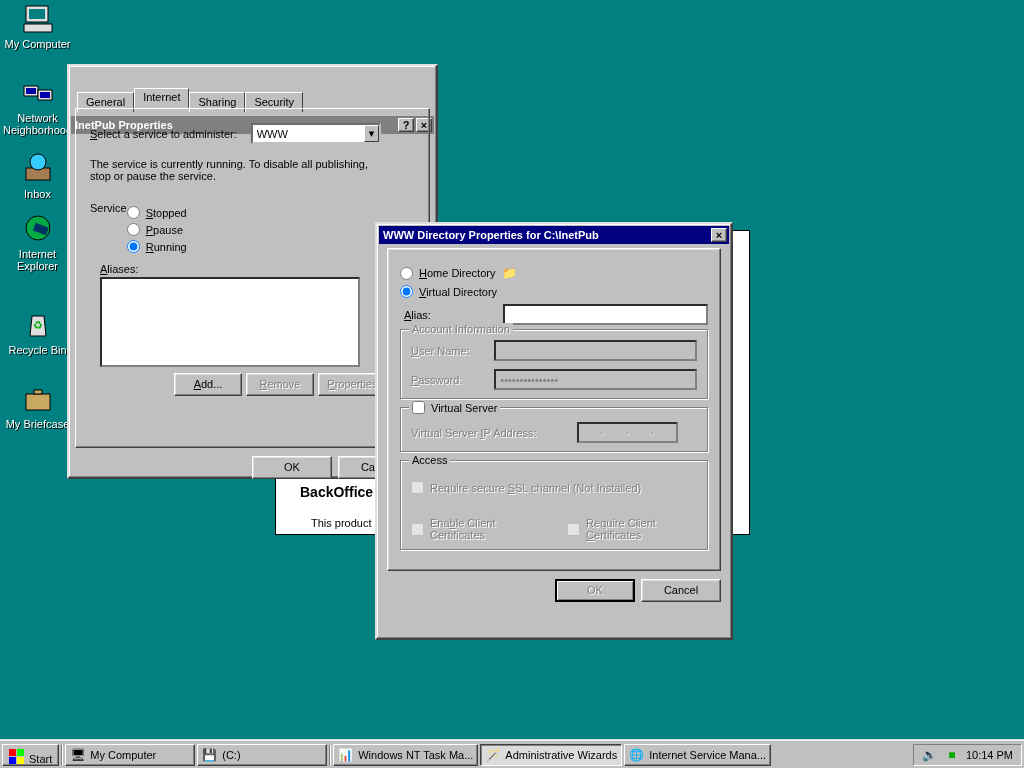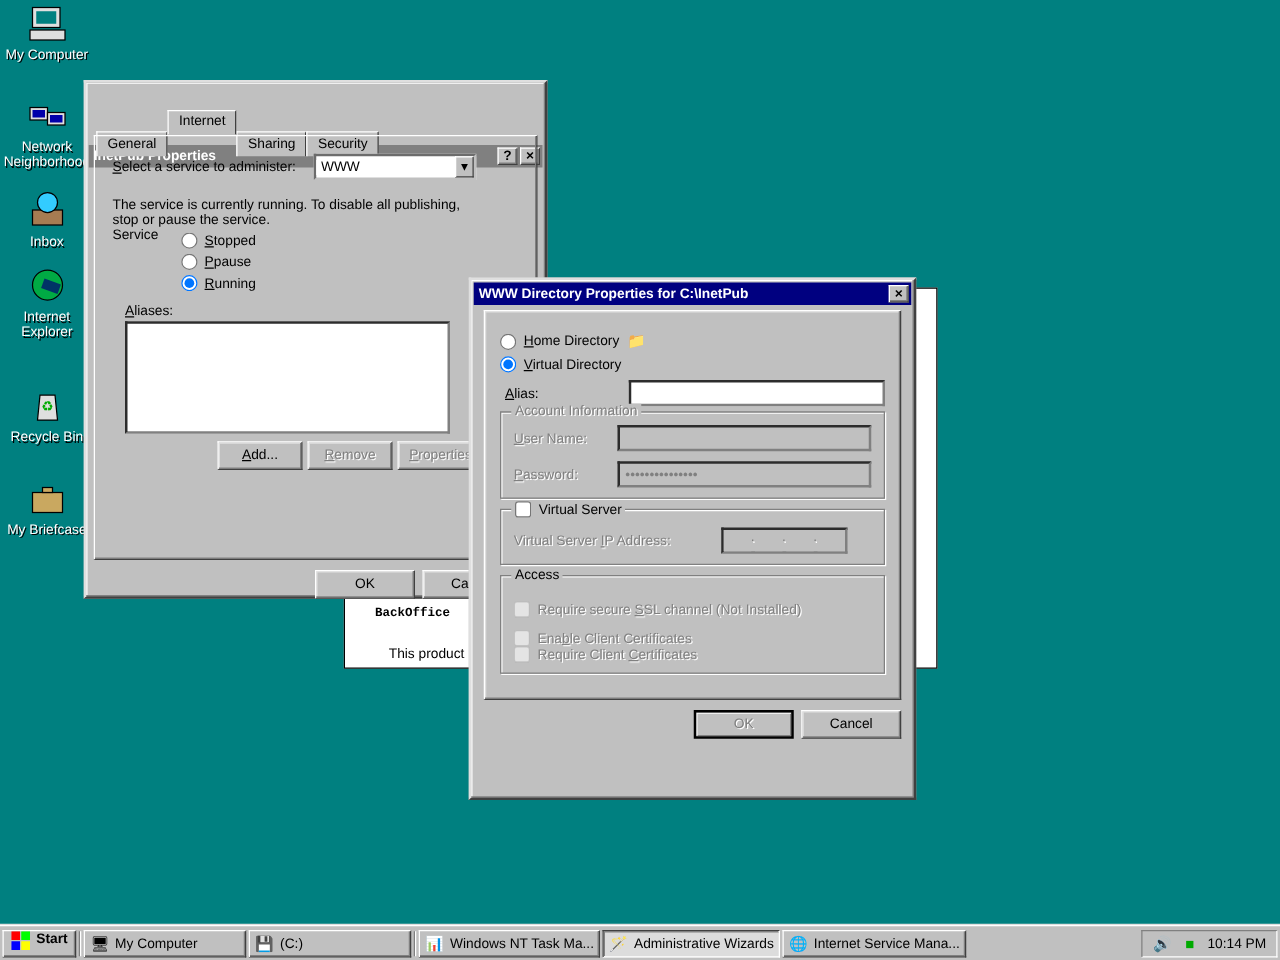--- a/index.html
+++ b/index.html
@@ -9,21 +9,21 @@
 .desktop-icon span { text-shadow:1px 1px #000; }
 .window { position:absolute; background:#c0c0c0; border:2px solid; border-color:#dfdfdf #404040 #404040 #dfdfdf; box-shadow: inset -1px -1px #808080, inset 1px 1px #fff; }
 .window .inner { position:absolute; top:2px; left:2px; right:2px; bottom:2px; }
 .titlebar { height:18px; display:flex; align-items:center; padding:1px 2px; color:#fff; }
 .titlebar.active { background:#000080; }
 .titlebar.inactive { background:#808080;margin-top:48px; }
 .titlebar .title { flex:1; font-weight:bold; padding-left:2px; }
 .tb-btn { width:16px; height:14px; background:#c0c0c0; border:1px solid; border-color:#fff #404040 #404040 #fff; box-shadow: inset -1px -1px #808080; margin-left:2px; display:flex; align-items:center; justify-content:center; font-family:Arial; font-size:10px; line-height:1; color:#000; }
 .body { position:absolute; top:20px; left:4px; right:4px; bottom:4px; }
 .tabs { display:flex; margin-left:2px; }
-.tab { padding:3px 8px; background:#c0c0c0; border:1px solid; border-color:#fff #404040 #808080 #fff; border-bottom:none; margin-right:0; position:relative; top:17px; }
+.tab { padding:3px 8px; background:#c0c0c0; border:1px solid; border-color:#fff #404040 #808080 #fff; border-bottom:none; margin-right:0; position:relative; top:4px; }
 .tab.active { border-bottom:1px solid #c0c0c0; z-index:2; padding-top:2px; padding-bottom:4px; top:0; }
 .tabpage { border:1px solid; border-color:#fff #404040 #404040 #fff; box-shadow: inset -1px -1px #808080; padding:14px; position:relative; height:340px; }
 .label u { text-decoration:underline; }
 .dropdown { display:inline-flex; background:#fff; border:2px inset #c0c0c0; height:21px; width:130px; align-items:center; }
 .dropdown input { border:none; outline:none; width:100%; padding:0 4px; font-size:11px; }
 .dropdown .arrow { width:16px; height:17px; background:#c0c0c0; border:1px solid; border-color:#fff #404040 #404040 #fff; display:flex; align-items:center; justify-content:center; }
 .radio { display:flex; align-items:center; gap:6px; margin:4px 0; }
 .radio input { margin:0; }
 .listbox { background:#fff; border:2px inset #808080; width:260px; height:90px; }
 .btn { background:#c0c0c0; border:1px solid; border-color:#fff #404040 #404040 #fff; box-shadow:inset -1px -1px #808080, inset 1px 1px #dfdfdf; height:23px; width:75px; text-align:center; line-height:21px; }
@@ -31,21 +31,21 @@
 .btn.disabled { color:#808080; text-shadow:1px 1px #fff; }
 .btn.default { border:2px solid #000; box-shadow:inset 1px 1px #fff, inset -1px -1px #808080; line-height:19px; }
 .groupbox { border:1px solid #808080; box-shadow:1px 1px #fff, inset 1px 1px #fff; padding:10px 10px 8px; margin:8px 0; position:relative; }
 .groupbox > .legend { position:absolute; top:-7px; left:8px; background:#c0c0c0; padding:0 3px; }
 .disabled-text { color:#808080; text-shadow:1px 1px #fff; }
 .textfield { background:#fff; border:2px inset #808080; height:21px; padding:0 4px; }
 .textfield.disabled { background:#c0c0c0; }
 .checkbox { display:flex; align-items:center; gap:6px; }
 .checkbox input { margin:0; }
 .taskbar { position:absolute; left:0; right:0; bottom:0; height:28px; background:#c0c0c0; border-top:1px solid #fff; box-shadow:0 -1px #dfdfdf; display:flex; align-items:center; padding:2px; gap:2px; }
-.start-btn { height:22px; display:flex; align-items:flex-start; gap:4px; padding:0 6px; border:1px solid; border-color:#fff #404040 #404040 #fff; box-shadow:inset -1px -1px #808080; font-weight:bold; }
+.start-btn { height:22px; display:flex; align-items:flex-end; gap:4px; padding:0 6px; border:1px solid; border-color:#fff #404040 #404040 #fff; box-shadow:inset -1px -1px #808080; font-weight:normal; }
 .task-btn { height:22px; min-width:140px; display:flex; align-items:center; gap:4px; padding:0 4px; border:1px solid; border-color:#fff #404040 #404040 #fff; box-shadow:inset -1px -1px #808080; overflow:hidden; white-space:nowrap; }
 .task-btn.pressed { border-color:#404040 #fff #fff #404040; box-shadow:inset 1px 1px #808080; background:#dcdcdc; }
 .tray { margin-left:auto; height:22px; border:1px solid; border-color:#808080 #fff #fff #808080; display:flex; align-items:center; gap:6px; padding:0 8px; }
 .tiny-ico { width:16px; height:16px; display:inline-flex; align-items:center; justify-content:center; font-size:12px; }
 .logo-box { position:absolute; background:#fff; padding:6px 10px; border:2px solid #000; }
 svg { display:block; }
 </style>
 </head>
 <body>
 
@@ -102,21 +102,21 @@
       <svg width="32" height="32">
         <rect x="4" y="12" width="24" height="16" fill="#c9a860" stroke="#000"></rect>
         <rect x="12" y="8" width="8" height="4" fill="#c9a860" stroke="#000"></rect>
       </svg>
     </div>
   <span>My Briefcase</span>
 </div>
 
 <div style="position:absolute;left:275px;top:230px;width:475px;height:305px;background:#fff;border:1px solid #000;"></div>
 <div class="logo-box" style="left:290px;top:478px;border:none;">
-  <b style="font-size:10px;font-family:Liberation Mono, monospace;">BackOffice</b>
+  <b style="font-size:14px;">BackOffice</b>
 </div>
 <div style="position:absolute;left:311px;top:517px;font-size:11px;">This product is</div>
 
 <div class="window" style="left:67px;top:64px;width:371px;height:415px;">
  <div class="inner">
   <div class="titlebar inactive">
     <span class="title">InetPub Properties</span>
     <div class="tb-btn">
           <b>?</b>
         </div>
@@ -133,21 +133,21 @@
     </div>
     <div class="tabpage">
       <div style="display:flex;align-items:center;gap:14px;">
         <span class="label"><u>S</u><span>elect a service  to administer:</span></span>
         <div class="dropdown">
           <input value="WWW" style="">
           <div class="arrow">▾</div>
         </div>
       </div>
       <div style="margin-top:14px;max-width:300px;">The service is currently running. To disable all publishing, stop or pause the service.</div>
-      <div style="display:flex;gap:18px;">
+      <div style="margin-top:20px;display:flex;">
         <div>Service</div>
         <div>
           <label class="radio">
                 <input type="radio" name="svc" style="">
                 <span><u>S</u><span>topped</span></span>
               </label>
           <label class="radio">
                 <input type="radio" name="svc" style="">
                 <span><u>P</u><span>pause</span></span>
               </label>
@@ -234,21 +234,21 @@
           </div>
         </div>
       </div>
 
       <div class="groupbox">
         <span class="legend">Access</span>
         <label class="checkbox disabled-text" style="margin-top:10px;">
               <input type="checkbox" disabled="" style="">
               <span><span>Require secure </span><u>S</u><span>SL channel (Not Installed)</span></span>
             </label>
-        <div style="display:flex;margin-top:10px;flex-direction:column;">
+        <div style="display:flex;gap:30px;margin-top:23px;">
           <label class="checkbox disabled-text">
                 <input type="checkbox" disabled="" style="">
                 <span><span>Ena</span><u>b</u><span>le Client Certificates</span></span>
               </label>
           <label class="checkbox disabled-text">
                 <input type="checkbox" disabled="" style="">
                 <span><span>Require Client </span><u>C</u><span>ertificates</span></span>
               </label>
         </div>
       </div>

